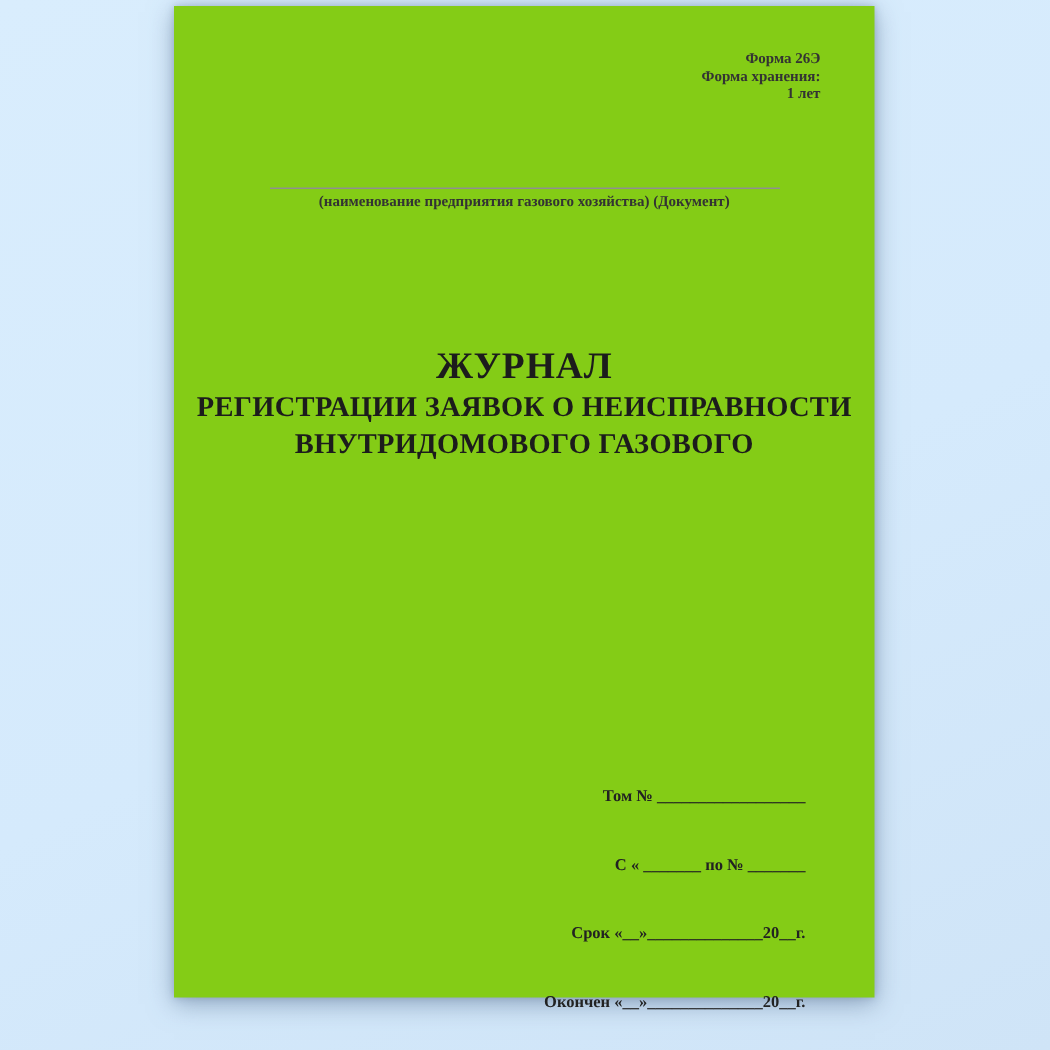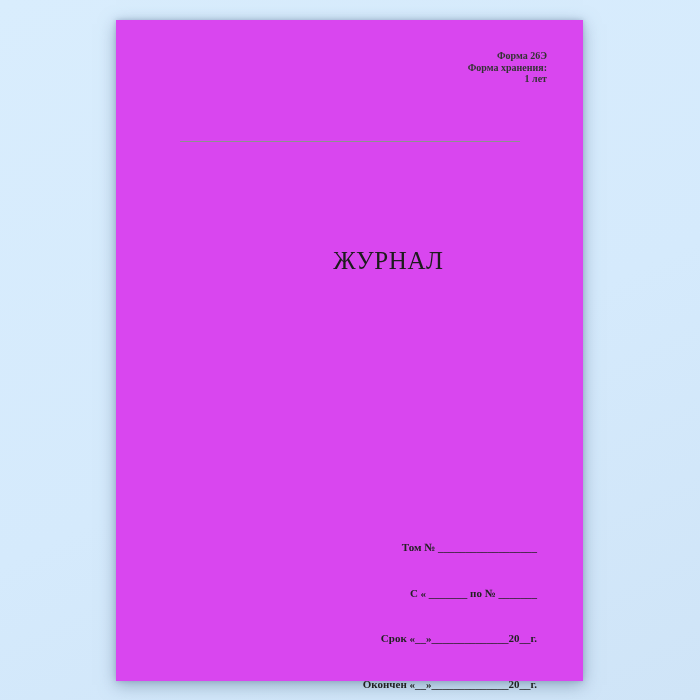--- a/index.html
+++ b/index.html
@@ -6,23 +6,23 @@
   body {
     width: 700px; height: 700px;
     font-family: "Liberation Serif", "DejaVu Serif", serif;
     background: linear-gradient(155deg, #d9edfd 0%, #d5eafc 55%, #cfe4f7 100%);
     overflow: hidden;
   }
   .scene { position: relative; width: 700px; height: 700px; }
 
   .page {
     position: absolute;
-    left: 116px; top: 20px;
+    left: 116px; top: 4px;
     width: 467px; height: 661px;
-    background: #d946ef;
+    background: #84cc16;
     box-shadow: 0 4px 16px rgba(92,118,150,0.55), 0 0 5px rgba(92,118,150,0.35);
   }
 
   .form-meta {
     position: absolute;
     top: 30px; right: 36px;
     text-align: right;
     font-size: 10px; font-weight: 700;
     line-height: 11.5px;
     color: #333333;
@@ -43,22 +43,21 @@
     font-size: 10px; font-weight: 700;
     color: #333333;
   }
 
   .title {
     position: absolute;
     top: 227px; left: 0;
     width: 100%;
     text-align: center;
     color: #1c1c1c;
-    font-weight: 400;
-    padding-left: 39px;
+    font-weight: 700;
   }
   .title-line-main { font-size: 25px; line-height: 28px; letter-spacing: 0.6px; }
   .title-line-sub  { font-size: 19px; line-height: 25px; letter-spacing: 0.2px; }
 
   .fields {
     position: absolute;
     top: 498px; right: 46px;
     text-align: right;
     font-size: 11px; font-weight: 700;
     color: #222222;
@@ -72,23 +71,26 @@
 <div class="scene">
   <div class="page">
 
     <div class="form-meta">
       <div>Форма 26Э</div>
       <div>Форма хранения:</div>
       <div>1 лет</div>
     </div>
 
     <div class="org-line"></div>
+    <div class="org-caption">(наименование предприятия газового хозяйства) (Документ)</div>
 
     <div class="title">
       <div class="title-line-main">ЖУРНАЛ</div>
+      <div class="title-line-sub">РЕГИСТРАЦИИ ЗАЯВОК О НЕИСПРАВНОСТИ</div>
+      <div class="title-line-sub">ВНУТРИДОМОВОГО ГАЗОВОГО</div>
     </div>
 
     <div class="fields">
       <div class="field-row">Том № __________________</div>
       <div class="field-row">С « _______ по № _______</div>
       <div class="field-row">Срок «__»______________20__г.</div>
       <div class="field-row">Окончен «__»______________20__г.</div>
       
     </div>
 

